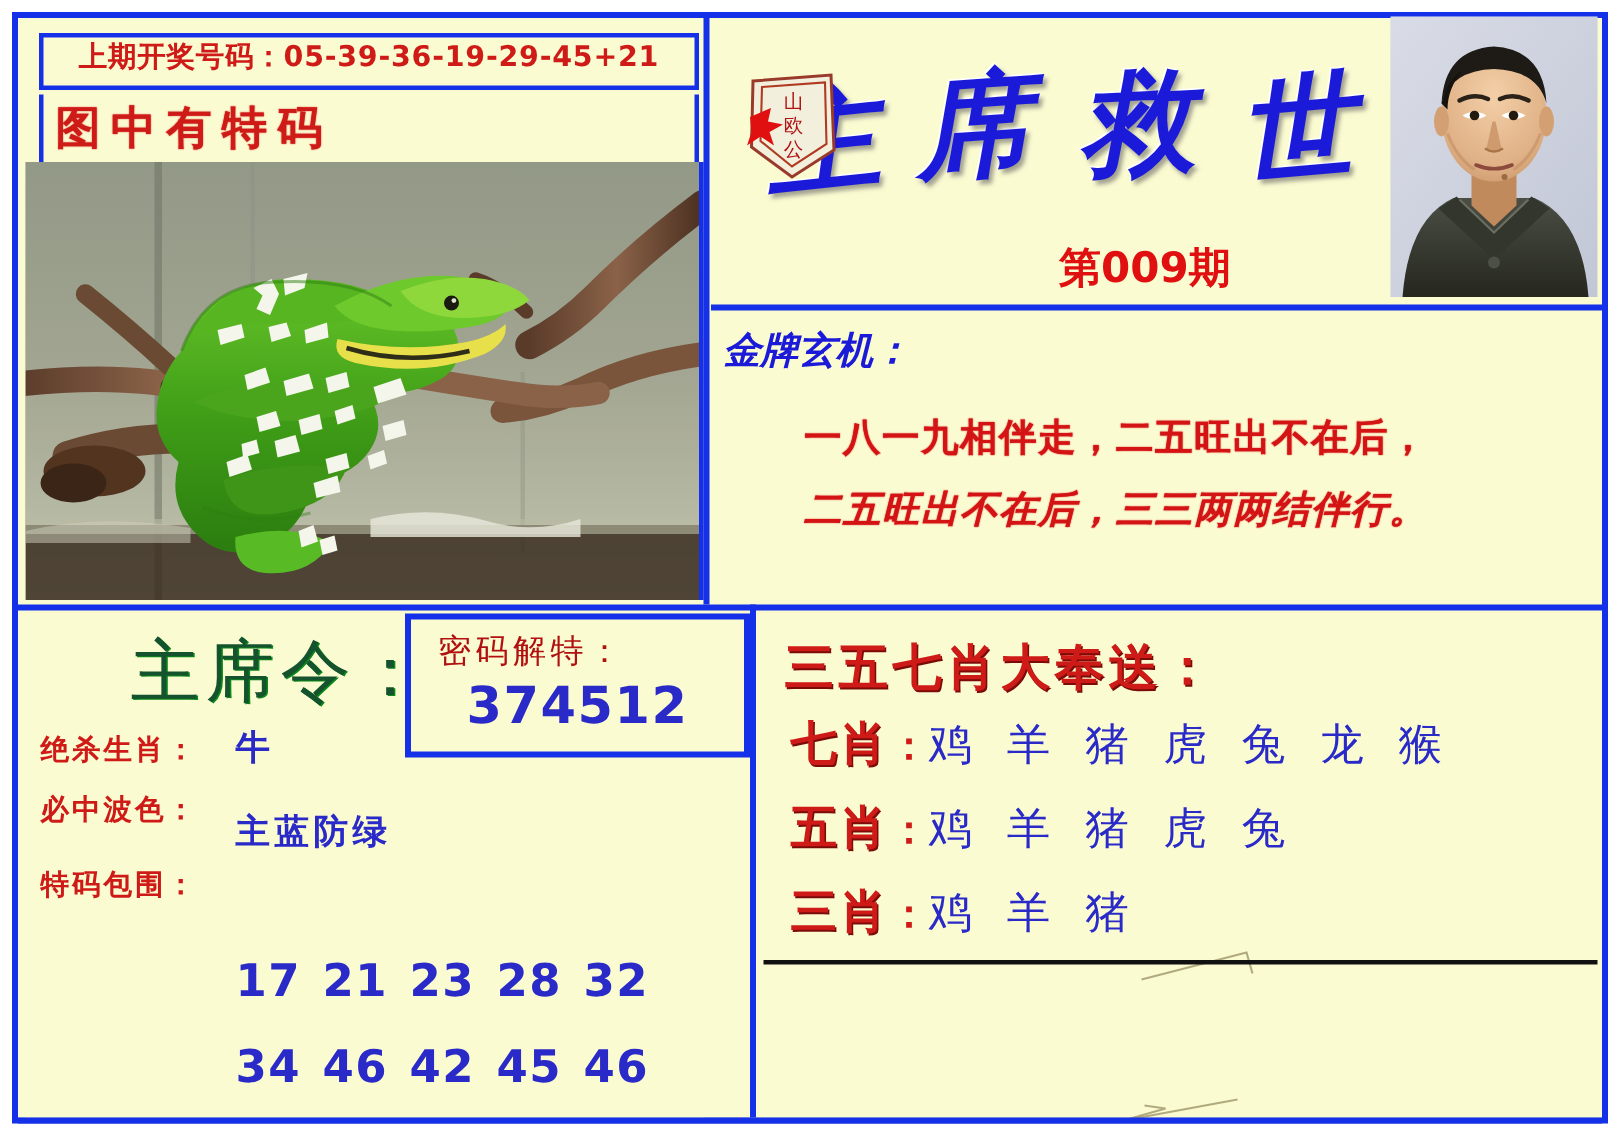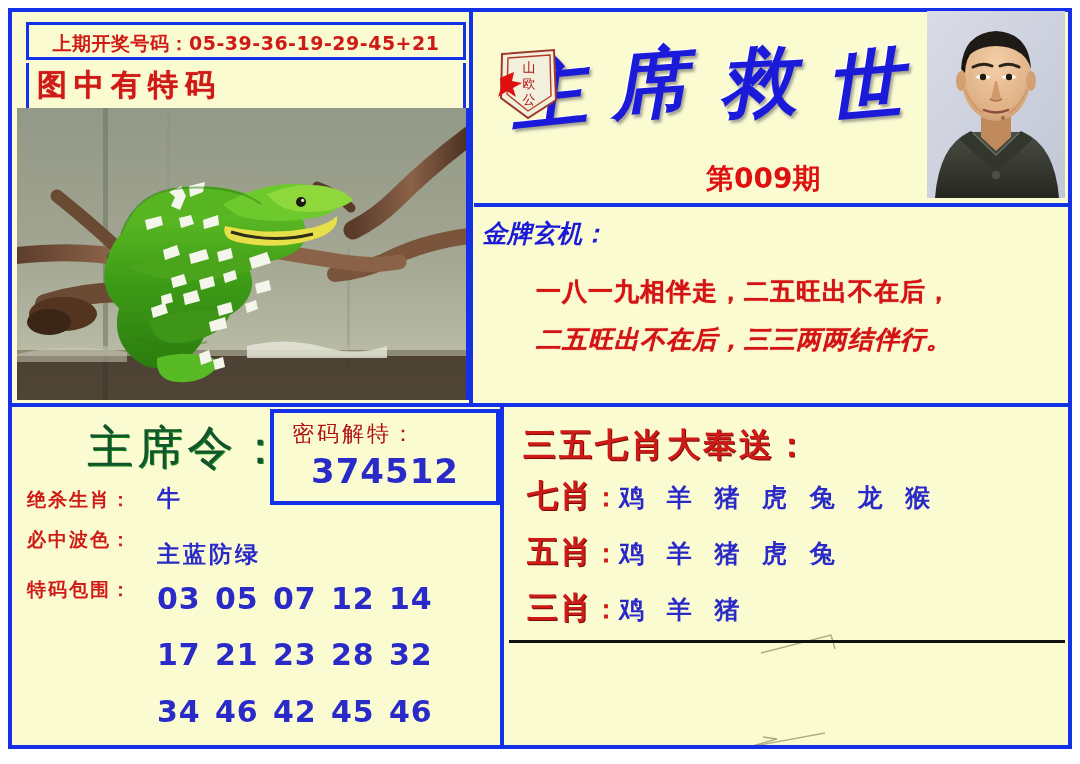--- a/index.html
+++ b/index.html
@@ -63,21 +63,21 @@
   #lottery-strip {
     position: absolute;
     left: 26px;
     top: 22px;
     width: 440px;
     height: 38px;
     background: #fbfbd2;
     border: 3px solid #1430e8;
     box-sizing: border-box;
     display: flex;
-    align-items: flex-end;
+    align-items: flex-start;
     justify-content: center;
   }
   #lottery-strip .txt {
     color: #cf1b17;
     font-size: 19px;
     font-weight: bold;
     letter-spacing: 0.5px;
     white-space: nowrap;
     font-family: "DejaVu Sans", "Liberation Sans", sans-serif;
   }
@@ -339,22 +339,22 @@
     text-align: right;
   }
   .zodiac-row .z-colon {
     color: #cf1b17;
     font-size: 26px;
     font-weight: bold;
     font-family: "DejaVu Sans", "Liberation Sans", sans-serif;
   }
   .zodiac-row .z-animals {
     color: #2a2ac8;
-    font-size: 25px;
-    font-weight: bold;
+    font-size: 29px;
+    font-weight: normal;
     font-family: "DejaVu Serif", "Liberation Serif", serif;
     letter-spacing: 7px;
   }
   #zodiac-row-7 { top: 66px; }
   #zodiac-row-5 { top: 122px; }
   #zodiac-row-3 { top: 178px; }
 
   
   .scribble { position: absolute; stroke: #9a8f63; fill: none; opacity: .75; }
 </style>
@@ -556,23 +556,20 @@
     <span id="order-title">主席令：</span>
 
     <span class="order-row-label" id="kill-label">绝杀生肖：</span>
     <span class="order-row-value" id="kill-value">牛</span>
 
     <span class="order-row-label" id="wave-label">必中波色：</span>
     <span class="order-row-value" id="wave-value">主蓝防绿</span>
 
     <span class="order-row-label" id="encircle-label">特码包围：</span>
 
-    <div class="num-row" id="num-row-1">
-      <span>03</span><span>05</span><span>07</span><span>12</span><span>14</span>
-    </div>
     <div class="num-row" id="num-row-2">
       <span>17</span><span>21</span><span>23</span><span>28</span><span>32</span>
     </div>
     <div class="num-row" id="num-row-3">
       <span>34</span><span>46</span><span>42</span><span>45</span><span>46</span>
     </div>
   </div>
 
   <div id="secret-box">
     <span id="secret-title">密码解特：</span>

